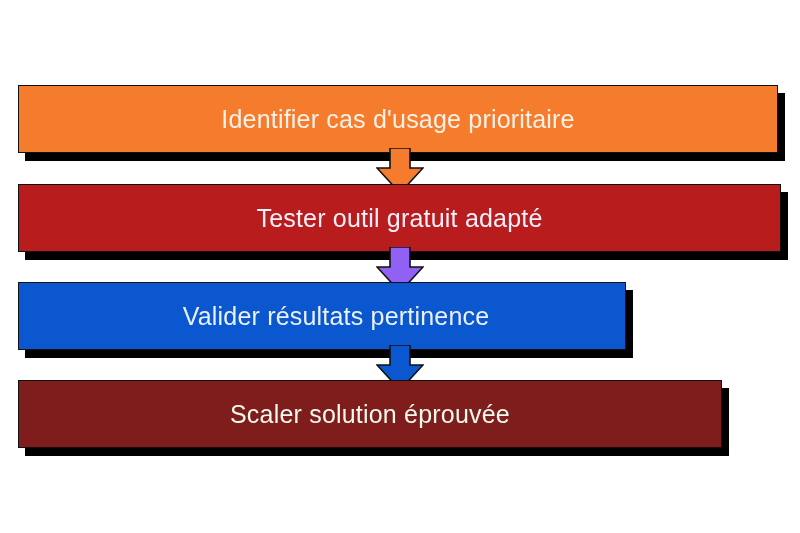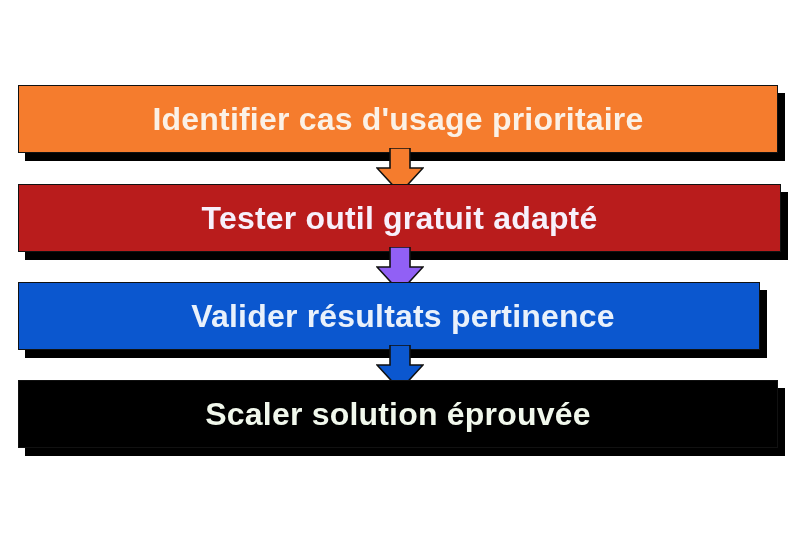--- a/index.html
+++ b/index.html
@@ -28,32 +28,32 @@
     height: 68px;
     box-sizing: border-box;
     border: 1.5px solid #111111;
     display: flex;
     align-items: center;
     justify-content: center;
     box-shadow: 7px 8px 0 0 #000000;
   }
 
   .step-label {
-    font-size: 32px;
-    font-weight: 700;
+    font-size: 25px;
+    font-weight: 400;
     letter-spacing: 0.2px;
     line-height: 1;
     white-space: nowrap;
     user-select: none;
   }
 
   .step-1 { top: 85px;  width: 760px; background: #f57c2d; }
   .step-2 { top: 184px; width: 763px; background: #b91c1c; }
-  .step-3 { top: 282px; width: 742px; background: #0b57cf; padding-left: 28px; }
-  .step-4 { top: 380px; width: 760px; background: #000000; }
+  .step-3 { top: 282px; width: 608px; background: #0b57cf; padding-left: 28px; }
+  .step-4 { top: 380px; width: 704px; background: #7f1d1d; }
 
   .step-1 .step-label { color: #fbf1e6; }
   .step-2 .step-label { color: #f7f0fb; }
   .step-3 .step-label { color: #e9f1fb; }
   .step-4 .step-label { color: #f1f8ec; }
 
   
   .connector {
     position: absolute;
     left: 376px;

